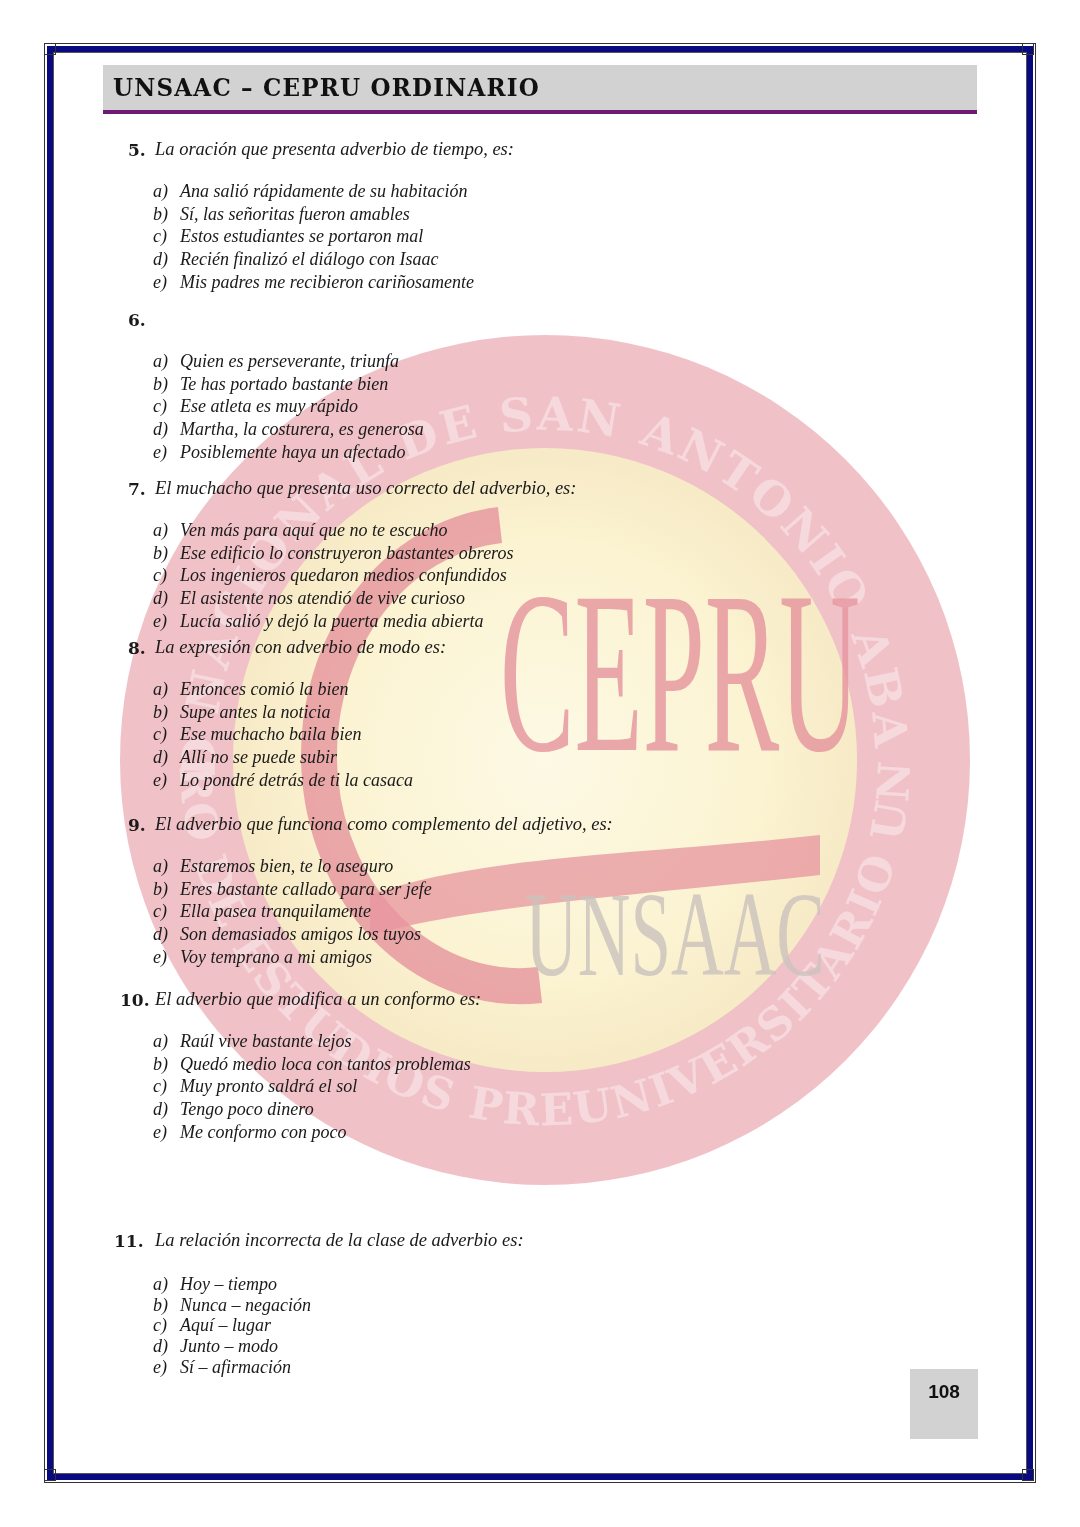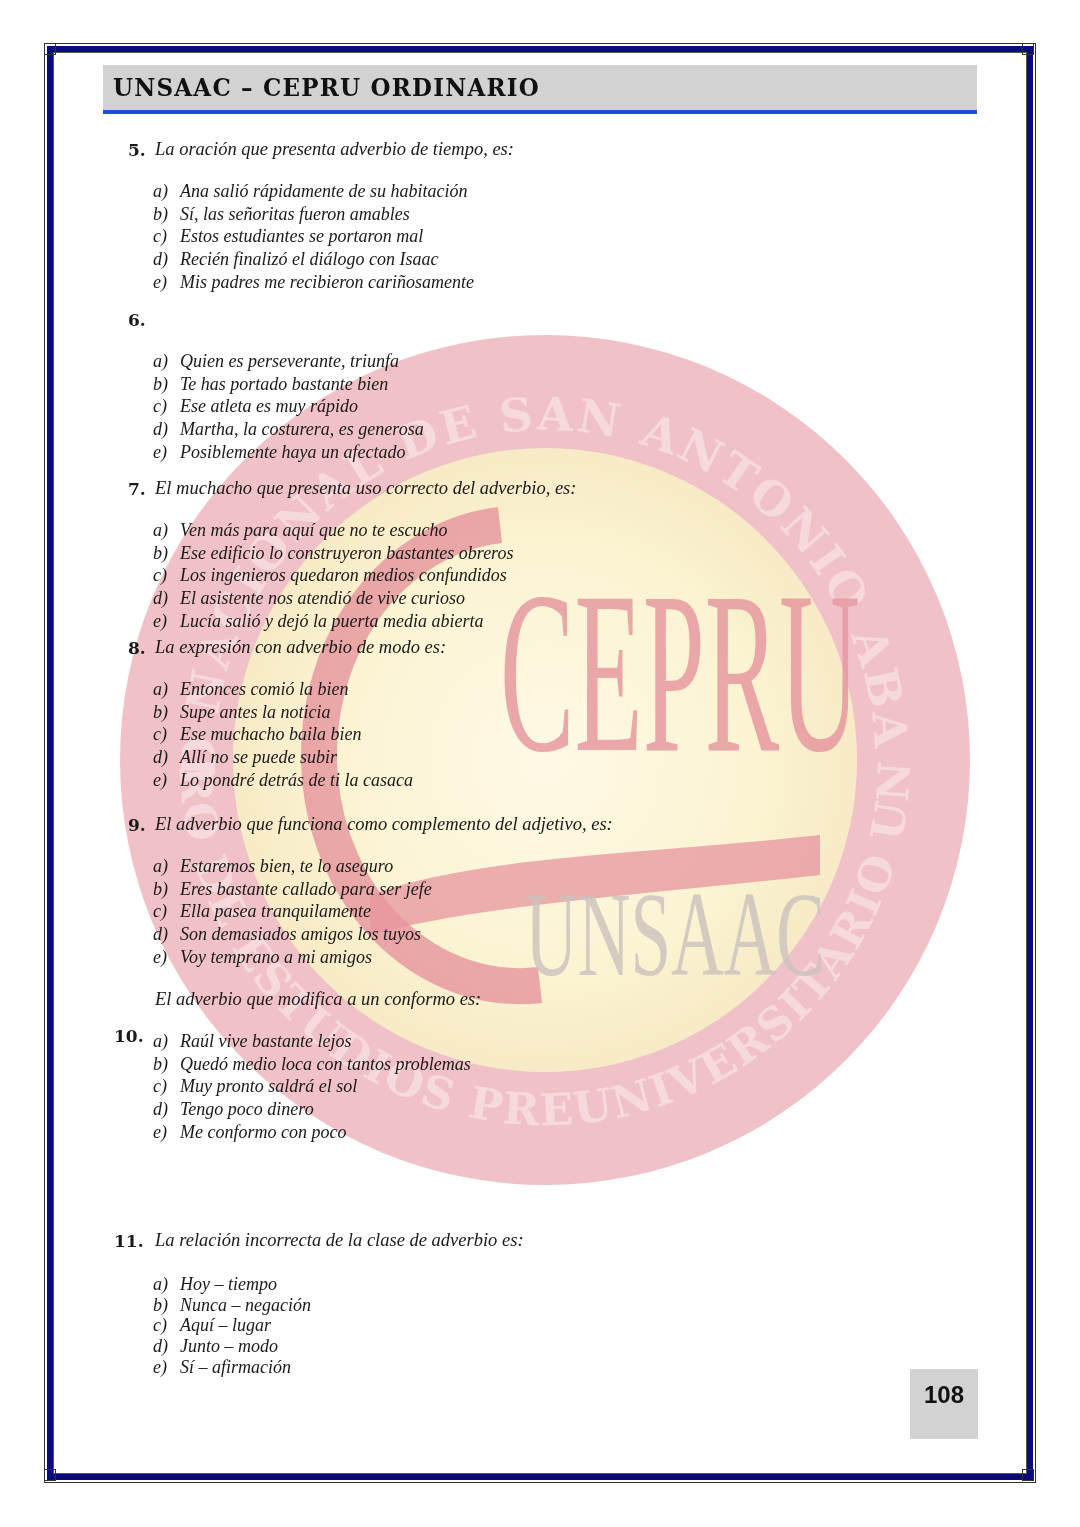--- a/index.html
+++ b/index.html
@@ -51,21 +51,21 @@
     width: 850px; height: 850px;
     pointer-events: none;
     opacity: 0.95;
   }
   
   .header {
     position: absolute;
     left: 103px; top: 65px;
     width: 874px; height: 45px;
     background: #d2d2d2;
-    border-bottom: 4px solid #1d4ed8;
+    border-bottom: 4px solid #701a75;
     box-sizing: content-box;
   }
   .header-title {
     position: absolute;
     left: 10px; top: 9px;
     font-family: "DejaVu Serif", serif;
     font-weight: 900;
     font-size: 23px;
     letter-spacing: 1.2px;
     color: #111;
@@ -127,21 +127,21 @@
     width: 68px; height: 70px;
     background: #d2d2d2;
   }
   .page-num {
     position: absolute;
     left: 0; top: 12px;
     width: 68px;
     text-align: center;
     font-family: "Liberation Sans", "DejaVu Sans", sans-serif;
     font-weight: bold;
-    font-size: 24px;
+    font-size: 19px;
     color: #111;
   }
 </style>
 </head>
 <body>
 
 <div class="frame-outer"></div>
 <div class="frame-main"></div>
 <div class="frame-inner"></div>
 <div class="corner" style="left:44px;top:43px;"></div>
@@ -319,21 +319,21 @@
         </div>
       <div class="option">
           <span class="opt-letter">e)</span>
           <span class="opt-text">Voy temprano a mi amigos</span>
         </div>
     </div>
   </div>
 
   <div class="question" style="top:989px;">
     <div class="q-line">
-      <span class="q-num" style="left:114px;margin-top:36px;">10.</span>
+      <span class="q-num" style="left:120px;">10.</span>
       <span class="q-text">El adverbio que modifica a un conformo es:</span>
     </div>
     <div class="options">
       <div class="option">
           <span class="opt-letter">a)</span>
           <span class="opt-text">Raúl vive bastante lejos</span>
         </div>
       <div class="option">
           <span class="opt-letter">b)</span>
           <span class="opt-text">Quedó medio loca con tantos problemas</span>

